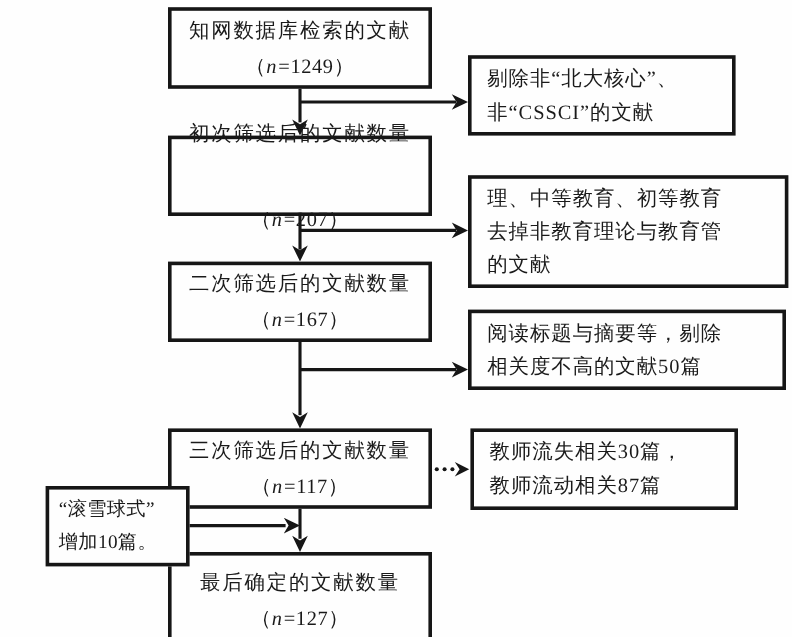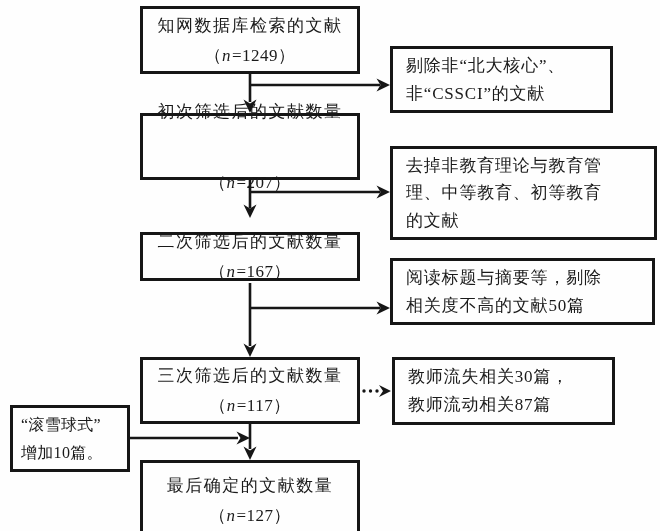--- a/index.html
+++ b/index.html
@@ -13,21 +13,21 @@
     position:absolute; box-sizing:border-box; background:#fefefe;
     border:3px solid #161616; z-index:2;
     display:flex; flex-direction:column; justify-content:center;
   }
   .main-box { align-items:center; text-align:center; row-gap:7px; }
   .main-box .title { font-size:17px; letter-spacing:1.5px; white-space:nowrap; }
   .main-box .count { font-size:17px; letter-spacing:0.5px; white-space:nowrap; }
   .main-box .count i { font-style:italic; margin-right:1px; }
   .side-box { align-items:flex-start; text-align:left; padding:6px 10px 6px 13px; }
   .side-box .line { font-size:17px; letter-spacing:0.8px; line-height:1.62; white-space:nowrap; }
-  .left-box { align-items:flex-start; padding:5px 6px 5px 8px; }
+  .left-box { align-items:flex-start; padding:5px 6px 5px 8px;margin-left:28px; }
   .left-box .line { font-size:16px; letter-spacing:0.3px; line-height:1.7; white-space:nowrap; }
 </style>
 </head>
 <body>
 
 <div class="canvas">
 
   <svg class="connectors" width="660" height="531" viewBox="0 0 660 531">
     <g stroke="#161616" stroke-width="2.6" fill="none">
 
@@ -70,43 +70,43 @@
   <div class="box main-box" style="left:140px; top:6px; width:220px; height:68px;">
     <div class="title">知网数据库检索的文献</div>
     <div class="count"><span>（</span><i>n</i><span>=1249）</span></div>
   </div>
 
   <div class="box main-box" style="left:140px; top:113px; width:220px; height:67px;gap:48px;">
     <div class="title">初次筛选后的文献数量</div>
     <div class="count"><span>（</span><i>n</i><span>=207）</span></div>
   </div>
 
-  <div class="box main-box" style="left:140px; top:232px; width:220px; height:49px;">
+  <div class="box main-box" style="left:140px; top:218px; width:220px; height:67px;">
     <div class="title">二次筛选后的文献数量</div>
     <div class="count"><span>（</span><i>n</i><span>=167）</span></div>
   </div>
 
   <div class="box main-box" style="left:140px; top:357px; width:220px; height:67px;">
     <div class="title">三次筛选后的文献数量</div>
     <div class="count"><span>（</span><i>n</i><span>=117）</span></div>
   </div>
 
   <div class="box main-box" style="left:140px; top:460px; width:220px; height:81px;">
     <div class="title">最后确定的文献数量</div>
     <div class="count"><span>（</span><i>n</i><span>=127）</span></div>
   </div>
 
   <div class="box side-box" style="left:390px; top:46px; width:223px; height:67px;">
     <div class="line">剔除非“北大核心”、</div>
     <div class="line">非“CSSCI”的文献</div>
   </div>
 
   <div class="box side-box" style="left:390px; top:146px; width:267px; height:94px;">
+    <div class="line">理、中等教育、初等教育</div>
     <div class="line">去掉非教育理论与教育管</div>
-    <div class="line">理、中等教育、初等教育</div>
     <div class="line">的文献</div>
   </div>
 
   <div class="box side-box" style="left:390px; top:258px; width:265px; height:67px;">
     <div class="line">阅读标题与摘要等，剔除</div>
     <div class="line">相关度不高的文献50篇</div>
   </div>
 
   <div class="box side-box" style="left:392px; top:357px; width:223px; height:68px;">
     <div class="line">教师流失相关30篇，</div>

